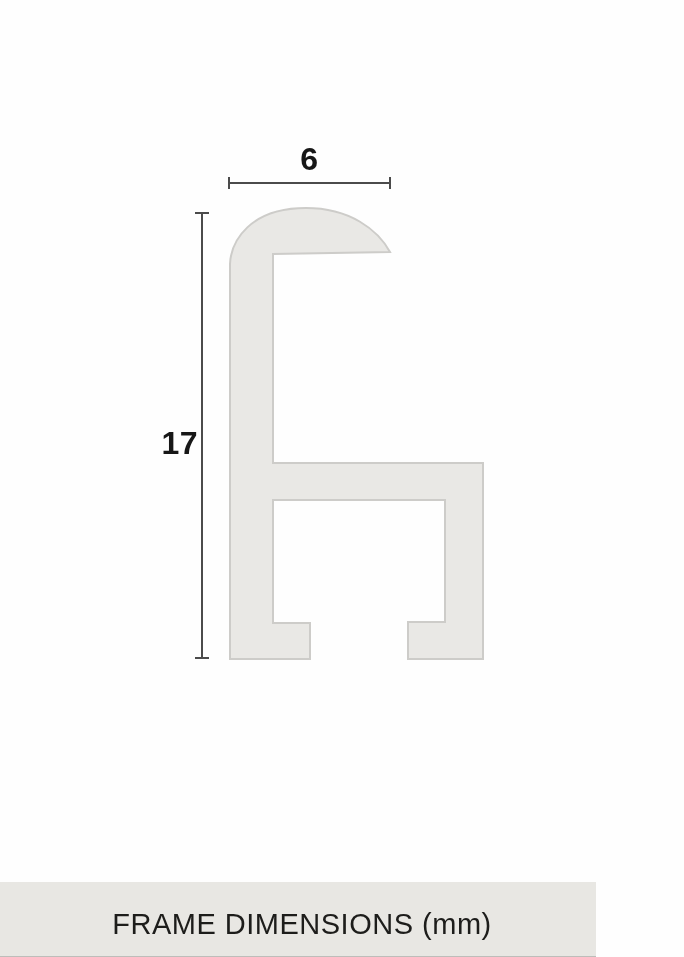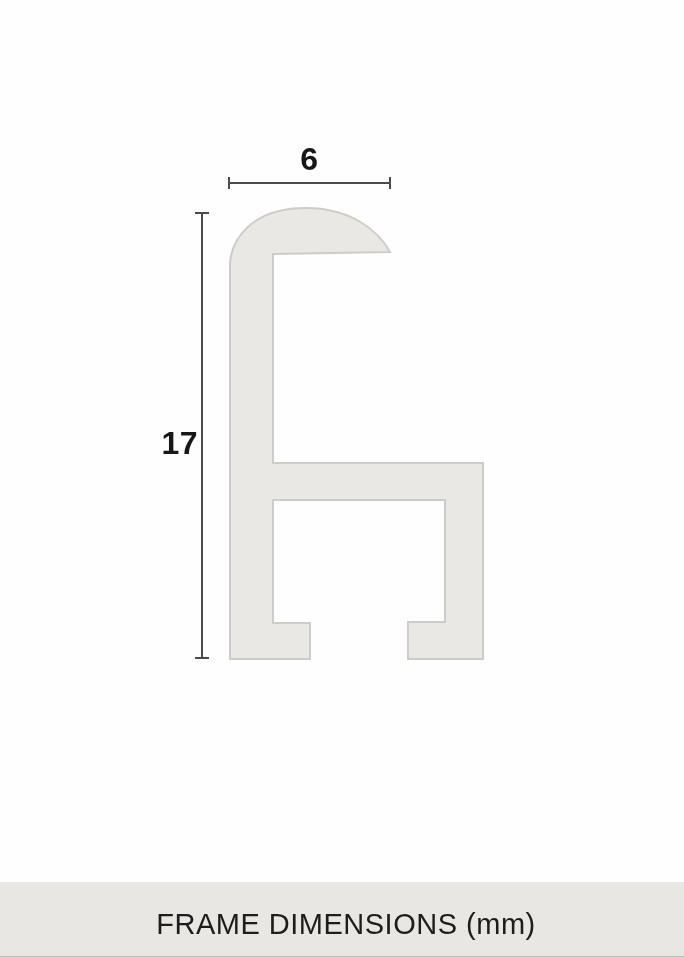--- a/index.html
+++ b/index.html
@@ -53,21 +53,21 @@
     left: 136px;
     top: 419px;
     width: 62px;
     text-align: right;
     margin-top: 6px;
   }
   .footer-bar {
     position: absolute;
     left: 0;
     top: 882px;
-    width: 684px;
+    width: 596px;
     height: 75px;
     background: #e8e7e3;
     display: flex;
     align-items: center;
     justify-content: center;
     box-sizing: border-box;
     padding-top: 10px;
     border-bottom: 1px solid rgba(0,0,0,0.18);
     padding-left: 8px;
   }

